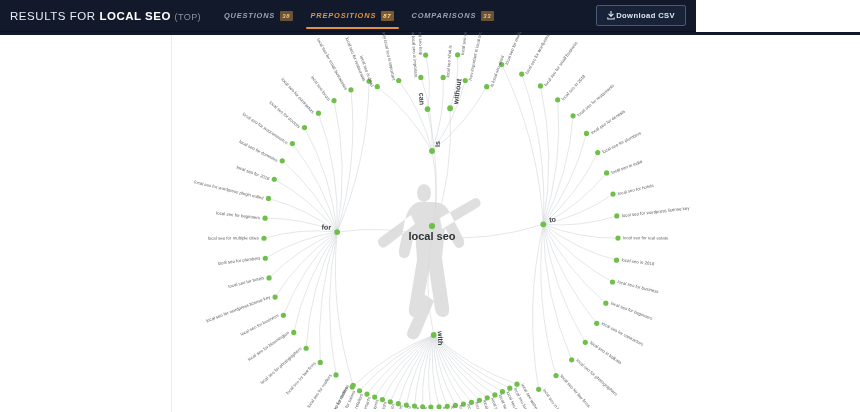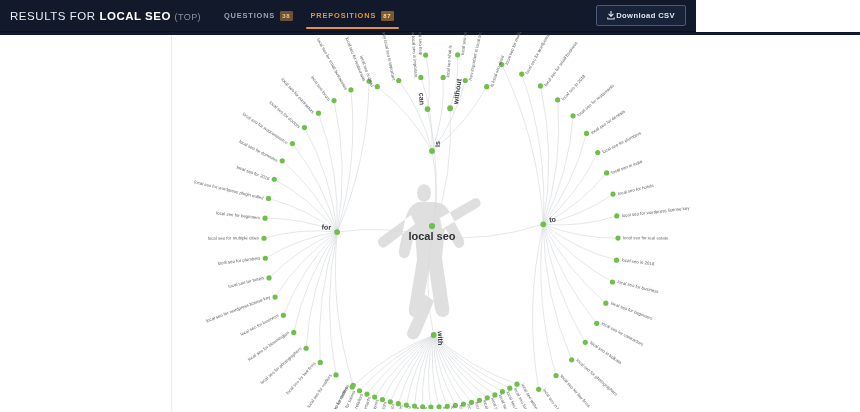--- a/index.html
+++ b/index.html
@@ -34,20 +34,21 @@
   #tabs { display: flex; align-items: stretch; height: 32px; margin-left: 14px; }
   .tab {
     display: flex; align-items: center; gap: 5px;
     padding: 0 9px; height: 32px;
     color: #9aa3b4;
     font-size: 7.4px; font-weight: 700;
     letter-spacing: .85px;
     position: relative;
     cursor: pointer;
     white-space: nowrap;
+    font-style: italic;
   }
   .tab.active { color: #e2933f; align-items: center; }
   .tab.active:after {
     content: ""; position: absolute; left: 4px; right: 4px; bottom: 3px;
     height: 2px; background: #e2933f; border-radius: 1px;
   }
   .badge {
     display: inline-flex; align-items: center; justify-content: center;
     min-width: 12px; height: 10px; padding: 0 2px;
     background: #6b5233; color: #e9c799;
@@ -121,20 +122,24 @@
     </div>
 
     <div id="tabs">
         <div class="tab">
           <span>QUESTIONS</span>
           <span class="badge">38</span>
         </div>
         <div class="tab active">
           <span>PREPOSITIONS</span>
           <span class="badge">87</span>
+        </div>
+        <div class="tab">
+          <span>COMPARISONS</span>
+          <span class="badge">33</span>
         </div>
       </div>
 
     <div id="download-btn">
       <span>
         <svg width="8" height="9" viewBox="0 0 8 9">
           <path d="M4 0 L4 4.6 M1.9 3.1 L4 5.3 L6.1 3.1" stroke="#dfe5ee" stroke-width="1.1" fill="none" stroke-linecap="round" stroke-linejoin="round"></path>
           <path d="M0.8 6.7 L0.8 8 L7.2 8 L7.2 6.7" stroke="#dfe5ee" stroke-width="1.1" fill="none" stroke-linecap="round"></path>
         </svg>
       </span>

